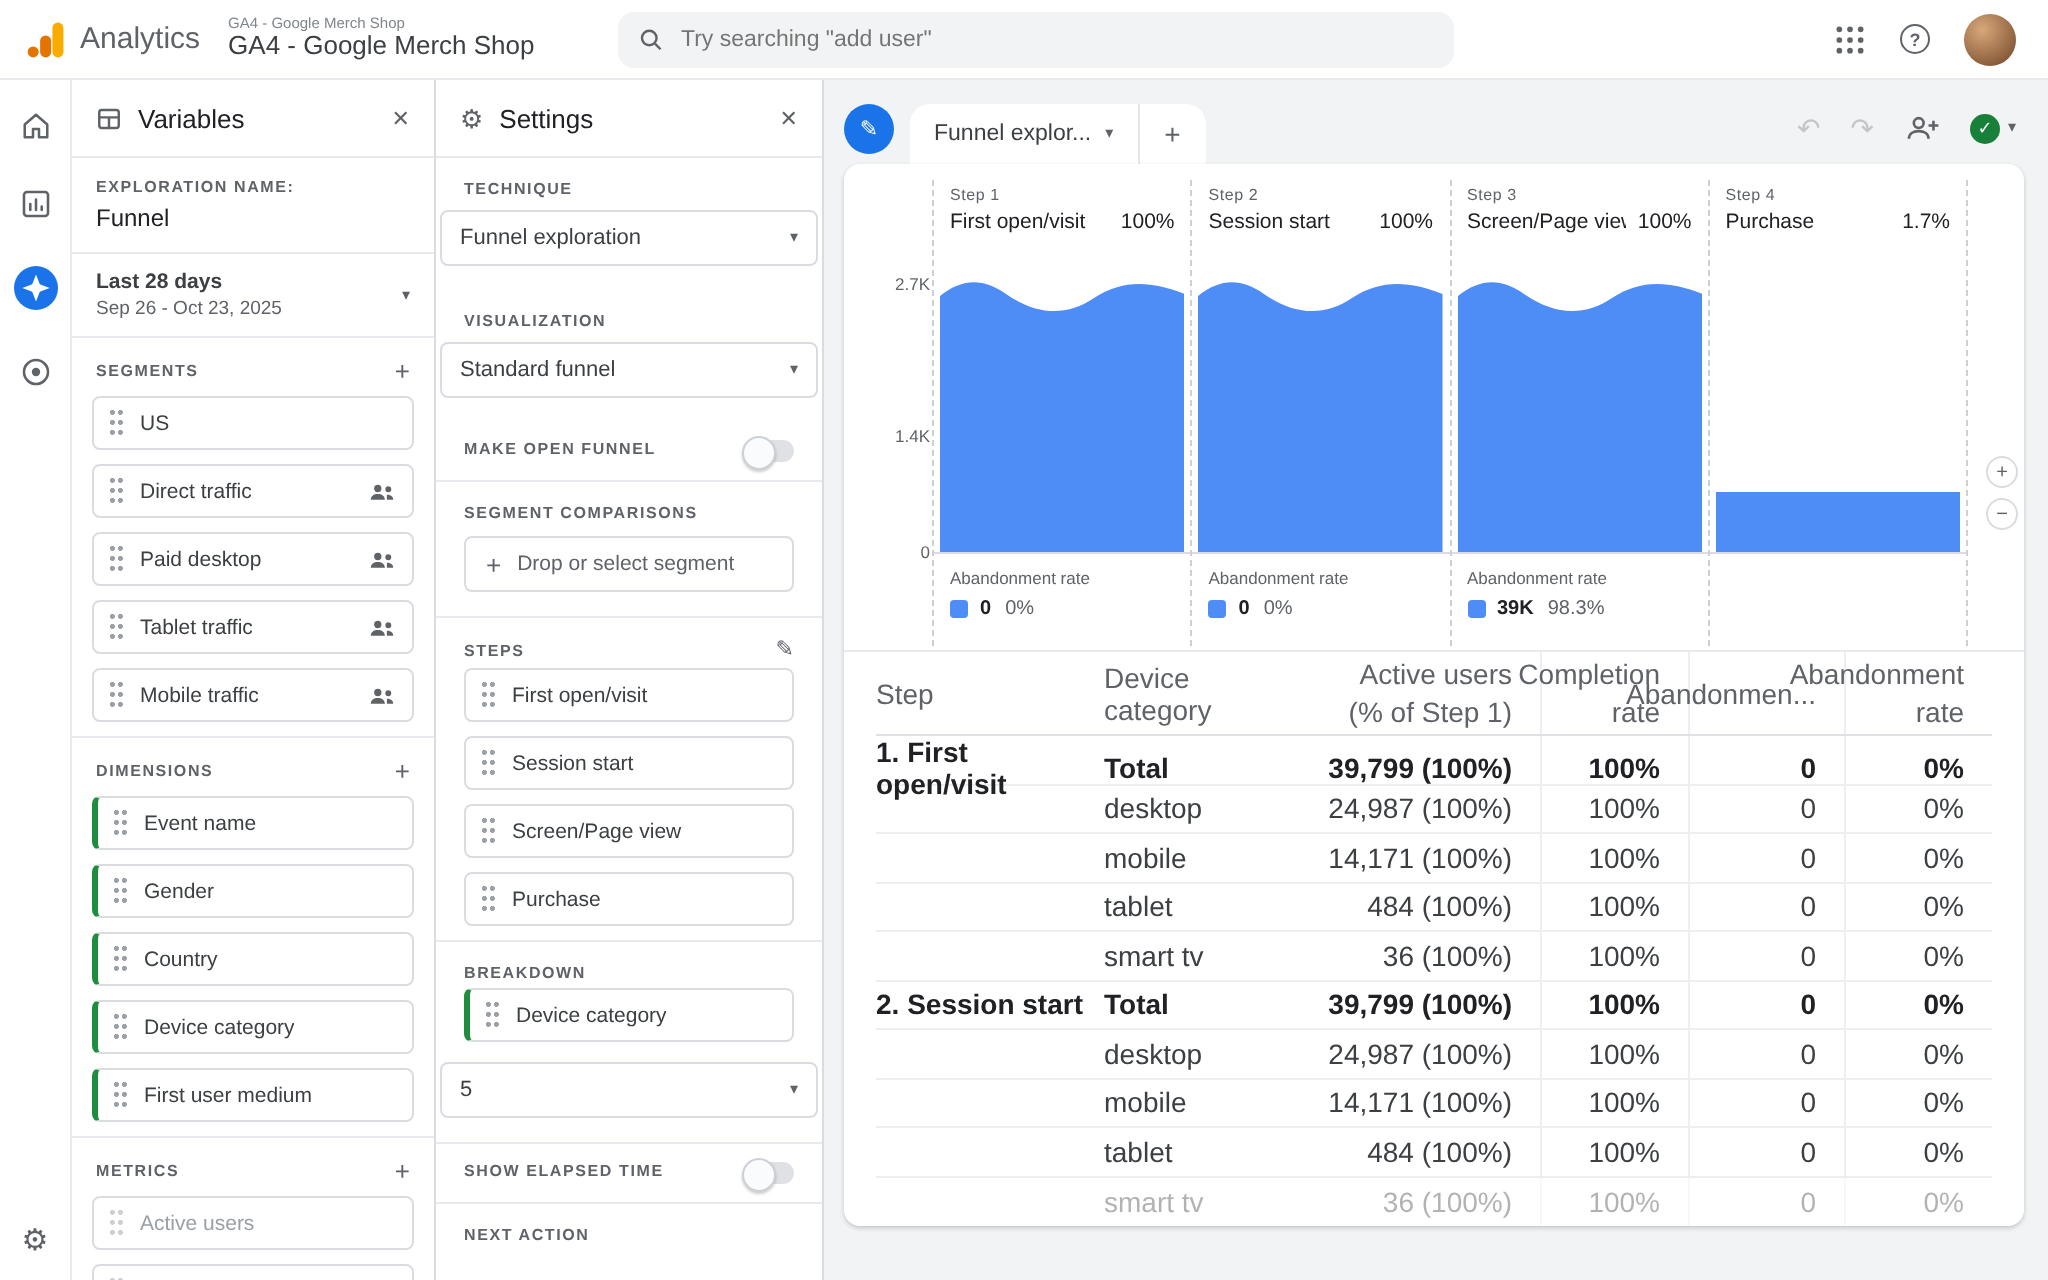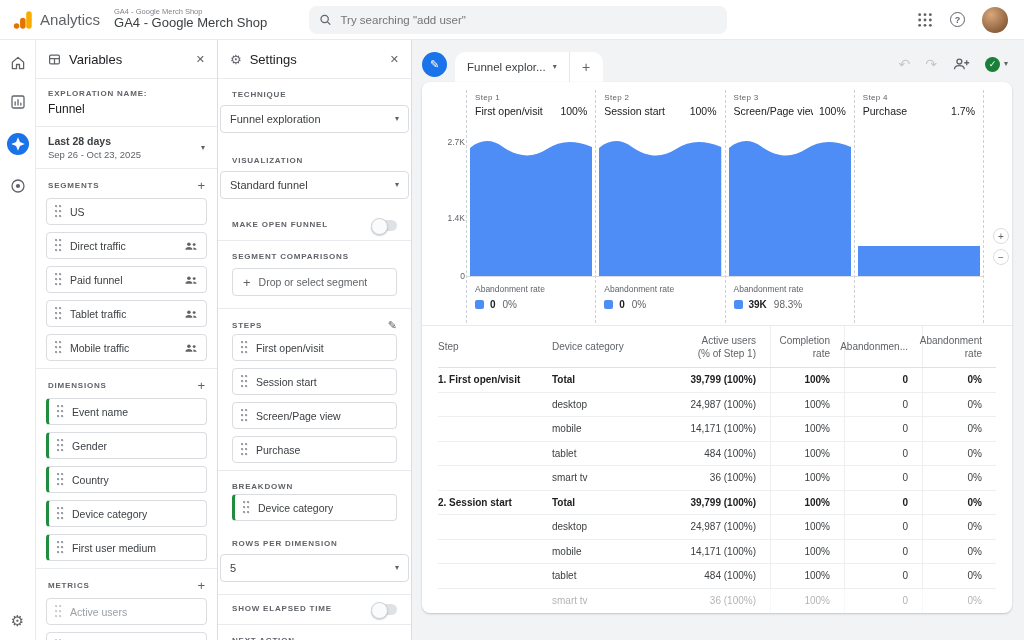--- a/index.html
+++ b/index.html
@@ -100,21 +100,21 @@
   .ab-lbl{font-size:8.5px;color:#5f6368}
   .ab-row{display:flex;align-items:center;margin-top:5px}
   .sw{width:9px;height:9px;border-radius:2px;background:#4e8df6;margin-right:6px}
   .ab-val{font-size:10px;font-weight:bold;color:#202124}
   .ab-rate{font-size:10px;color:#5f6368;margin-left:7px}
   .zoomers{position:absolute;right:3px;top:146px;display:flex;flex-direction:column;gap:5px}
   .zbtn{width:16px;height:16px;border:1px solid #dadce0;border-radius:50%;background:#fff;color:#5f6368;font-size:10px;display:flex;align-items:center;justify-content:center}
 
   
   .tbl{padding:0 16px;border-top:1px solid #e8eaed;margin-top:2px}
-  .trow{display:grid;grid-template-columns:112px 98px 122px 74px 78px 74px;border-bottom:1px solid #eceef0;height:24.5px;font-size:10px;color:#3c4043}
+  .trow{display:grid;grid-template-columns:112px 98px 122px 74px 78px 74px;border-bottom:1px solid #eceef0;height:24.5px;font-size:14px;color:#3c4043}
   .trow.thead{height:42px;color:#5f6368;border-bottom:1px solid #dfe1e4}
   .c{display:flex;align-items:center;height:100%;min-width:0}
   .c-num{justify-content:flex-end;text-align:right;padding-right:14px}
   .c-dev{padding-left:2px}
   .vl{border-left:1px solid #eceef0}
   .hcol{flex-direction:column;align-items:flex-end;justify-content:center;line-height:1.3}
   .hleft{align-items:center}
   .trow.grp{font-weight:bold;color:#202124}
   .trow.fade{opacity:.4;border-bottom:0}
 </style>
@@ -220,21 +220,21 @@
         <span class="chip-label">Direct traffic</span>
         <svg class="ppl" viewBox="0 0 20 14" width="14" height="10">
             <circle cx="7" cy="4.5" r="2.6" fill="#5f6368"></circle>
             <path d="M2 12.5 c0-2.6 2.2-4 5-4 s5 1.4 5 4 Z" fill="#5f6368"></path>
             <circle cx="14.5" cy="5" r="2.1" fill="#5f6368"></circle>
             <path d="M13.5 9 c2.6 0 4.5 1.3 4.5 3.5 h-4.5 Z" fill="#5f6368"></path>
           </svg>
       </div>
       <div class="chip">
         <span class="handle"></span>
-        <span class="chip-label">Paid funnel</span>
+        <span class="chip-label">Paid desktop</span>
         <svg class="ppl" viewBox="0 0 20 14" width="14" height="10">
             <circle cx="7" cy="4.5" r="2.6" fill="#5f6368"></circle>
             <path d="M2 12.5 c0-2.6 2.2-4 5-4 s5 1.4 5 4 Z" fill="#5f6368"></path>
             <circle cx="14.5" cy="5" r="2.1" fill="#5f6368"></circle>
             <path d="M13.5 9 c2.6 0 4.5 1.3 4.5 3.5 h-4.5 Z" fill="#5f6368"></path>
           </svg>
       </div>
       <div class="chip">
         <span class="handle"></span>
         <span class="chip-label">Tablet traffic</span>
@@ -362,23 +362,20 @@
       <div class="lbl-row">
           <span class="lbl">BREAKDOWN</span>
         </div>
       <div class="sets-steps">
         <div class="chip green">
           <span class="handle"></span>
           <span class="chip-label">Device category</span>
         </div>
       </div>
 
-      <div class="lbl-row">
-          <span class="lbl">ROWS PER DIMENSION</span>
-        </div>
       <div class="select">
         <span class="sel-val">5</span>
         <span class="caret">▾</span>
       </div>
 
       <div class="hr"></div>
       <div class="toggle-row">
         <span class="lbl">SHOW ELAPSED TIME</span>
         <span class="toggle"></span>
       </div>

